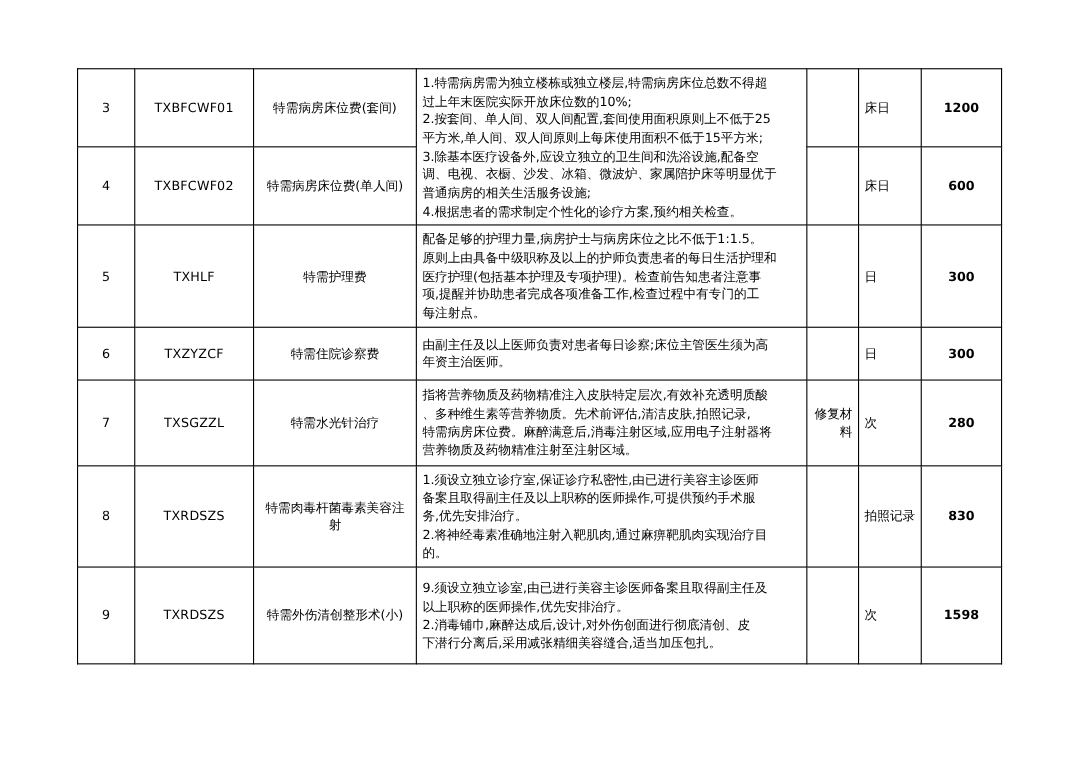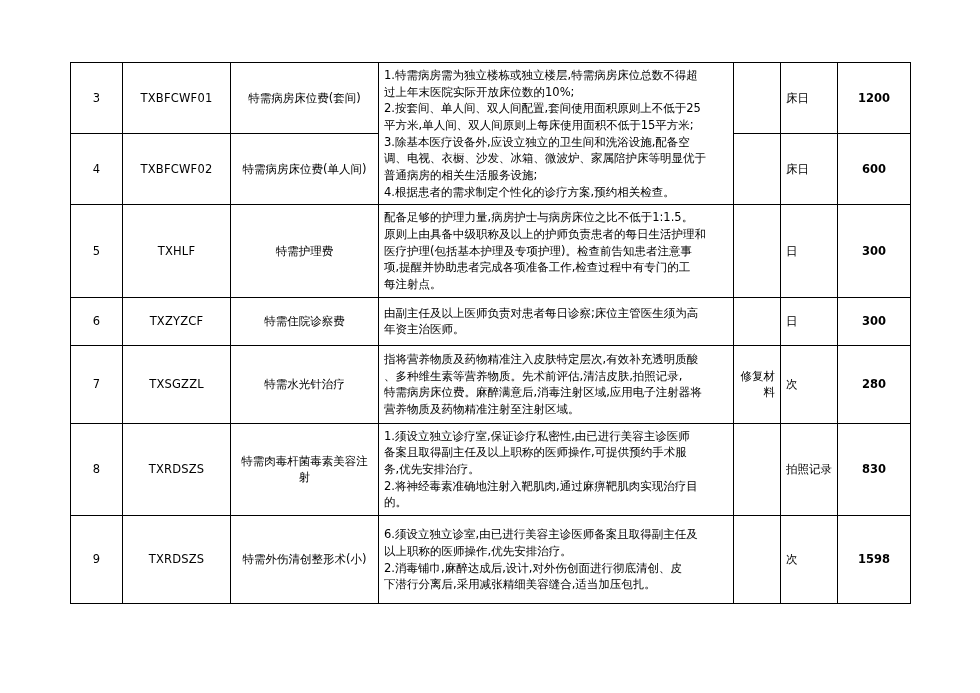--- a/index.html
+++ b/index.html
@@ -179,21 +179,21 @@
         <td class="extra"></td>
         <td class="unit">拍照记录</td>
         <td class="price">830</td>
       </tr>
 
       <tr style="height:88px;">
         <td class="no">9</td>
         <td class="code">TXRDSZS</td>
         <td class="name">特需外伤清创整形术(小)</td>
         <td class="desc">
-          <span class="desc-line">6.须设立独立诊室,由已进行美容主诊医师备案且取得副主任及</span>
+          <span class="desc-line">9.须设立独立诊室,由已进行美容主诊医师备案且取得副主任及</span>
           <span class="desc-line">以上职称的医师操作,优先安排治疗。</span>
           <span class="desc-line">2.消毒铺巾,麻醉达成后,设计,对外伤创面进行彻底清创、皮</span>
           <span class="desc-line">下潜行分离后,采用减张精细美容缝合,适当加压包扎。</span>
         </td>
         <td class="extra"></td>
         <td class="unit">次</td>
         <td class="price">1598</td>
       </tr>
     </tbody>
   </table>

